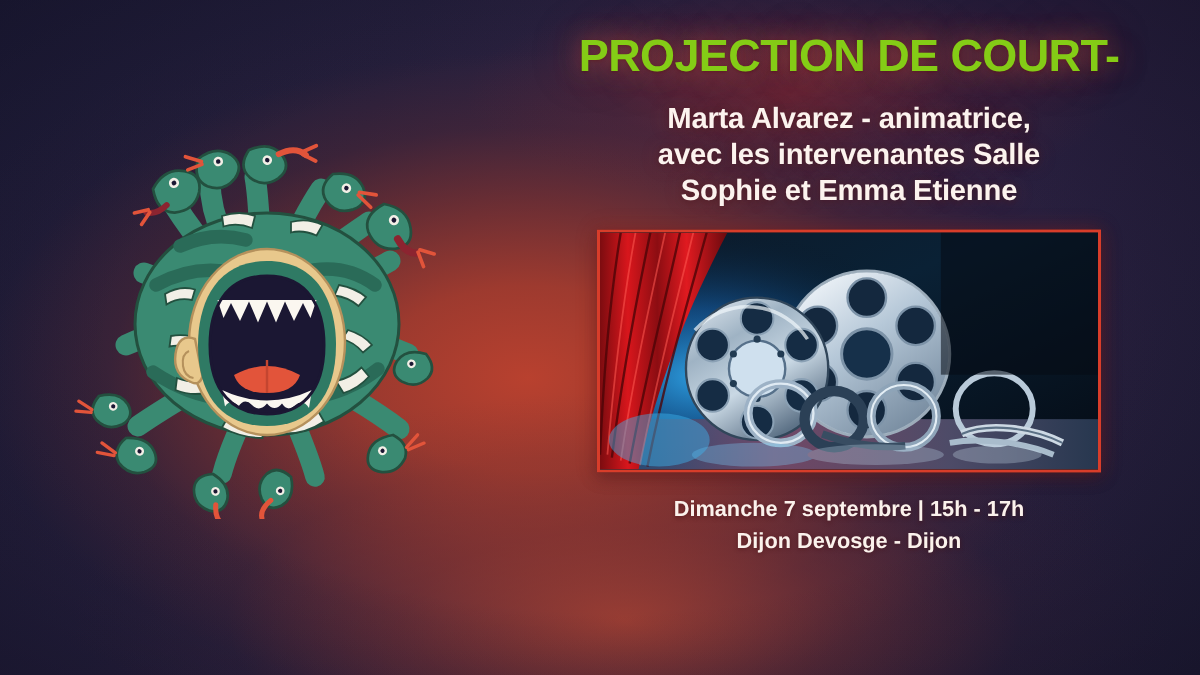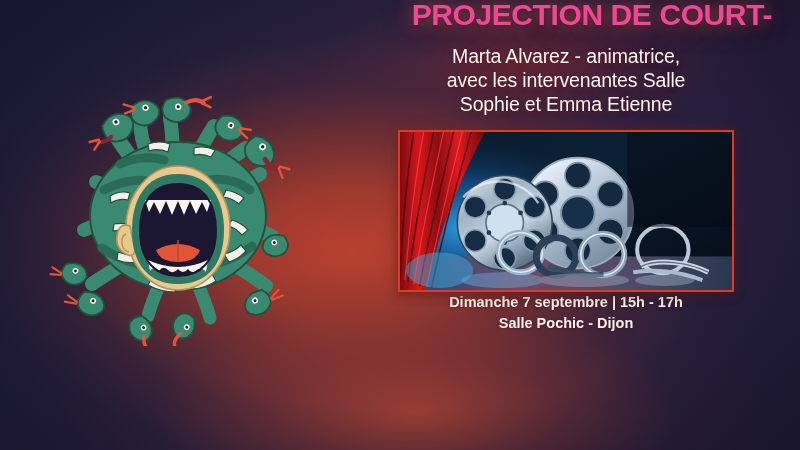--- a/index.html
+++ b/index.html
@@ -32,43 +32,43 @@
       rgba(30,28,56,0) 80%);}
   .bg-vig{position:absolute;inset:0;
     background:radial-gradient(ellipse 78% 78% at 50% 50%,
       rgba(0,0,0,0) 52%, rgba(10,8,24,0.42) 100%);}
 
   
   .right-col{position:absolute;left:332px;top:0;width:468px;height:450px;
     display:flex;flex-direction:column;align-items:center;}
 
   .title{
-    width:412px;text-align:right;
+    margin-top:23px;width:412px;text-align:center;
     font-size:30px;line-height:0.99;font-weight:bold;letter-spacing:-0.4px;
-    color:#ec4899;text-transform:uppercase;
+    color:#84cc16;text-transform:uppercase;
     text-shadow:0 0 16px rgba(236,96,70,0.55),0 0 34px rgba(200,56,46,0.40),0 1px 2px rgba(60,10,18,0.55);
   }
   .subtitle{
     margin-top:14px;width:396px;text-align:center;
-    font-size:19.5px;line-height:1.24;font-weight:normal;letter-spacing:-0.15px;
+    font-size:19.5px;line-height:1.24;font-weight:bold;letter-spacing:-0.15px;
     color:#fcf3ee;
     text-shadow:0 1px 4px rgba(70,16,22,0.55),0 0 14px rgba(210,80,60,0.22);
   }
 
   
   .photo-frame{
     margin-top:14px;width:336px;height:162px;
     border:2px solid #d83d2a;box-sizing:border-box;
     box-shadow:0 0 12px rgba(200,50,34,0.35),0 3px 10px rgba(20,8,20,0.45);
     position:relative;overflow:hidden;background:#0a1420;
   }
   .photo-frame svg{display:block;width:100%;height:100%;}
 
   
-  .footer{width:420px;text-align:center;}
+  .footer{margin-top:15px;width:420px;text-align:center;}
   .footer div{
     font-size:14.5px;font-weight:bold;line-height:1.45;color:#fbf2ec;
     text-shadow:0 1px 3px rgba(70,16,22,0.6);
   }
 
   
   .medusa{position:absolute;left:44px;top:78px;width:268px;height:268px;}
   .medusa svg{display:block;width:100%;height:100%;}
 </style>
 </head>
@@ -361,17 +361,17 @@
           <ellipse cx="268" cy="150" rx="30" ry="6" fill="#c3d5e4"></ellipse>
         </g>
         <ellipse cx="40" cy="140" rx="34" ry="18" fill="#3fb4ee" opacity="0.45"></ellipse>
 
         <rect x="230" width="106" height="96" fill="#050b14" opacity="0.55"></rect>
       </svg>
     </div>
 
     <div class="footer">
       <div>Dimanche 7 septembre | 15h - 17h</div>
-      <div>Salle Pochic - Dijon</div>
+      <div>Dijon Devosge - Dijon</div>
     </div>
 
   </div>
 </div>
 
 </body></html>

